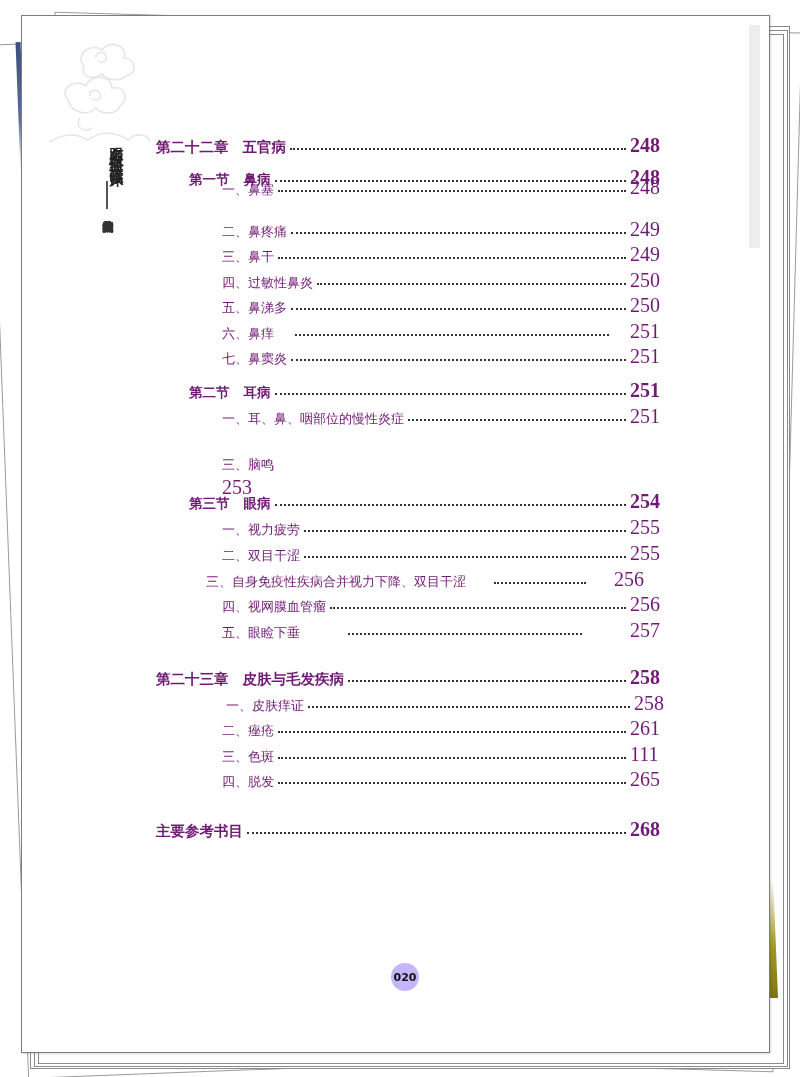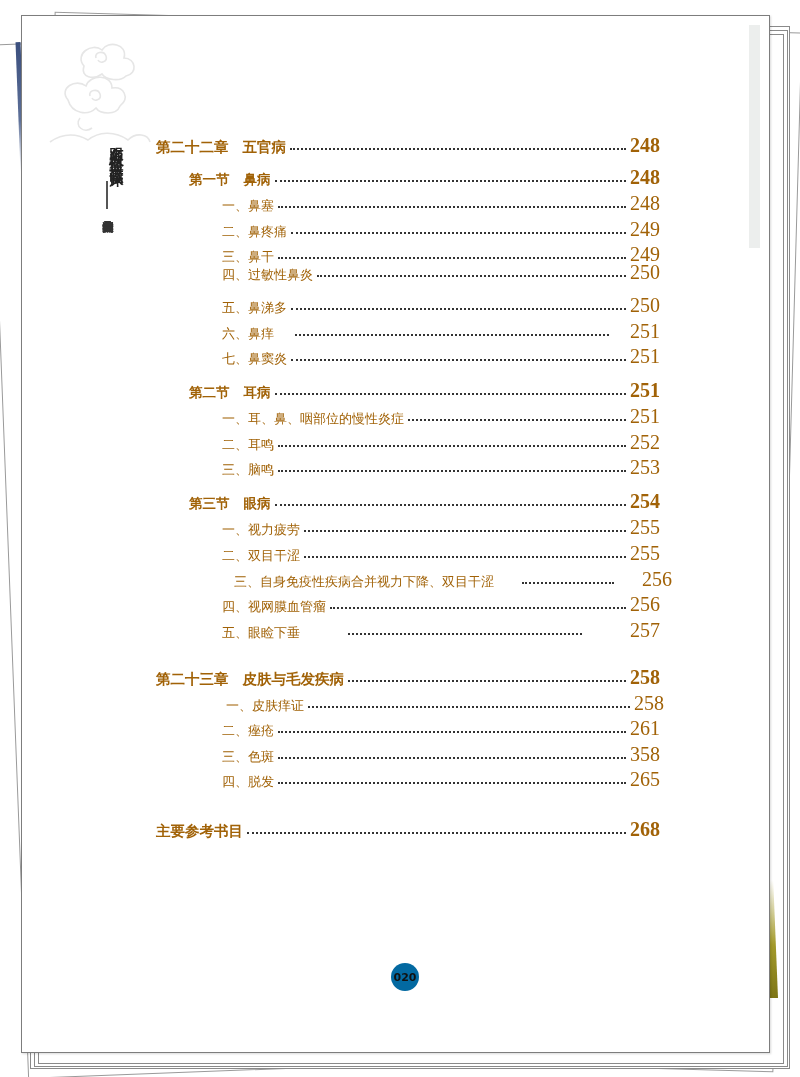--- a/index.html
+++ b/index.html
@@ -55,39 +55,39 @@
       font-family: "DejaVu Serif", serif; font-size: 11px; font-weight: bold;
       writing-mode: vertical-rl; letter-spacing: 0px; color: #333;
       line-height: 12px;
     }
     .spine-line {
       position: absolute; left: 84px; top: 165px; width: 1.5px; height: 28px; background: #555;
     }
     .toc { position: absolute; left: 0; top: 0; width: 100%; height: 100%; }
     .toc-row {
       position: absolute; display: flex; align-items: baseline;
-      font-family: "DejaVu Sans", "Liberation Sans", sans-serif; font-size: 13px; color: #a16207;
+      font-family: "DejaVu Sans", "Liberation Sans", sans-serif; font-size: 13px; color: #701a75;
       white-space: nowrap;
     }
     .toc-row .title { flex: none; }
     .toc-row .leader {
       flex: 1; margin: 0 4px; height: 1px; align-self: center;
       border-bottom: 2px dotted #333; transform: translateY(3px);
     }
     .toc-row .pg {
       flex: none; font-family: "Liberation Serif", "DejaVu Serif", serif; font-size: 20px;
       width: 24px; text-align: right;
     }
     .toc-row.chapter { font-weight: bold; font-size: 14.5px; }
     .toc-row.chapter .title .gap, .toc-row.section .title .gap { display: inline-block; width: 14px; }
     .toc-row.section { font-weight: bold; font-size: 13.5px; }
     .toc-row.item { font-family: "DejaVu Serif", "Liberation Serif", serif; font-size: 13px; }
     .page-number {
       position: absolute; left: 369px; top: 947px; width: 28px; height: 28px; border-radius: 50%;
-      background: #0369a1; display: flex; align-items: center; justify-content: center;
+      background: #c4b5fd; display: flex; align-items: center; justify-content: center;
       font-family: "DejaVu Sans", sans-serif; font-weight: bold; font-size: 11px; color: #111;
     }
   </style>
 </head>
 <body>
 
 <div class="sheet sheet-back-tilt-left"></div>
 <div class="blue-edge"></div>
 <div class="sheet sheet-back-tilt-right"></div>
 <div class="sheet sheet-back-1"></div>
@@ -120,36 +120,36 @@
       <span class="title"><span>第二十二章</span><span class="gap"></span><span>五官病</span></span>
       <span class="leader"></span>
       <span class="pg">248</span>
     </div>
 
     <div class="toc-row section" style="left:167px; top:150px; width:465px;">
       <span class="title"><span>第一节</span><span class="gap"></span><span>鼻病</span></span>
       <span class="leader"></span>
       <span class="pg">248</span>
     </div>
-    <div class="toc-row item" style="left:200px; top:176px; width:432px;justify-content:center;">
+    <div class="toc-row item" style="left:200px; top:160px; width:432px;justify-content:center;">
       <span class="title">一、鼻塞</span>
         <span class="leader"></span>
         <span class="pg">248</span>
     </div>
     <div class="toc-row item" style="left:200px; top:202px; width:432px;">
       <span class="title">二、鼻疼痛</span>
         <span class="leader"></span>
         <span class="pg">249</span>
     </div>
     <div class="toc-row item" style="left:200px; top:227px; width:432px;">
       <span class="title">三、鼻干</span>
         <span class="leader"></span>
         <span class="pg">249</span>
     </div>
-    <div class="toc-row item" style="left:200px; top:245px; width:432px;">
+    <div class="toc-row item" style="left:200px; top:253px; width:432px;">
       <span class="title">四、过敏性鼻炎</span>
         <span class="leader"></span>
         <span class="pg">250</span>
     </div>
     <div class="toc-row item" style="left:200px; top:278px; width:432px;">
       <span class="title">五、鼻涕多</span>
         <span class="leader"></span>
         <span class="pg">250</span>
     </div>
     <div class="toc-row item" style="left:200px; top:304px; width:432px;gap:17px;">
@@ -166,47 +166,42 @@
     <div class="toc-row section" style="left:167px; top:363px; width:465px;">
       <span class="title"><span>第二节</span><span class="gap"></span><span>耳病</span></span>
       <span class="leader"></span>
       <span class="pg">251</span>
     </div>
     <div class="toc-row item" style="left:200px; top:389px; width:432px;">
       <span class="title">一、耳、鼻、咽部位的慢性炎症</span>
         <span class="leader"></span>
         <span class="pg">251</span>
     </div>
-    <div class="toc-row item" style="left:200px; top:415px; width:432px;">
-      <span class="title">二、耳鸣</span>
-        <span class="leader"></span>
-        <span class="pg">252</span>
-    </div>
-    <div class="toc-row item" style="left:200px; top:440px; width:432px;">
+    <div class="toc-row item" style="left:200px; top:440px; width:432px;flex-direction:column;">
       <span class="title">三、脑鸣</span>
         <span class="leader"></span>
         <span class="pg">253</span>
     </div>
 
     <div class="toc-row section" style="left:167px; top:474px; width:465px;">
       <span class="title"><span>第三节</span><span class="gap"></span><span>眼病</span></span>
       <span class="leader"></span>
       <span class="pg">254</span>
     </div>
     <div class="toc-row item" style="left:200px; top:500px; width:432px;">
       <span class="title">一、视力疲劳</span>
         <span class="leader"></span>
         <span class="pg">255</span>
     </div>
     <div class="toc-row item" style="left:200px; top:526px; width:432px;">
       <span class="title">二、双目干涩</span>
         <span class="leader"></span>
         <span class="pg">255</span>
     </div>
-    <div class="toc-row item" style="left:212px; top:552px; width:432px;gap:24px;">
+    <div class="toc-row item" style="left:184px; top:552px; width:432px;gap:24px;">
       <span class="title">三、自身免疫性疾病合并视力下降、双目干涩</span>
         <span class="leader"></span>
         <span class="pg">256</span>
     </div>
     <div class="toc-row item" style="left:200px; top:577px; width:432px;">
       <span class="title">四、视网膜血管瘤</span>
         <span class="leader"></span>
         <span class="pg">256</span>
     </div>
     <div class="toc-row item" style="left:200px; top:603px; width:432px;gap:44px;">
@@ -226,21 +221,21 @@
         <span class="pg">258</span>
     </div>
     <div class="toc-row item" style="left:200px; top:701px; width:432px;">
       <span class="title">二、痤疮</span>
         <span class="leader"></span>
         <span class="pg">261</span>
     </div>
     <div class="toc-row item" style="left:200px; top:727px; width:432px;">
       <span class="title">三、色斑</span>
         <span class="leader"></span>
-        <span class="pg">358</span>
+        <span class="pg">111</span>
     </div>
     <div class="toc-row item" style="left:200px; top:752px; width:432px;">
       <span class="title">四、脱发</span>
         <span class="leader"></span>
         <span class="pg">265</span>
     </div>
 
     <div class="toc-row chapter" style="left:134px; top:802px; width:498px;">
       <span class="title">主要参考书目</span>
       <span class="leader"></span>

